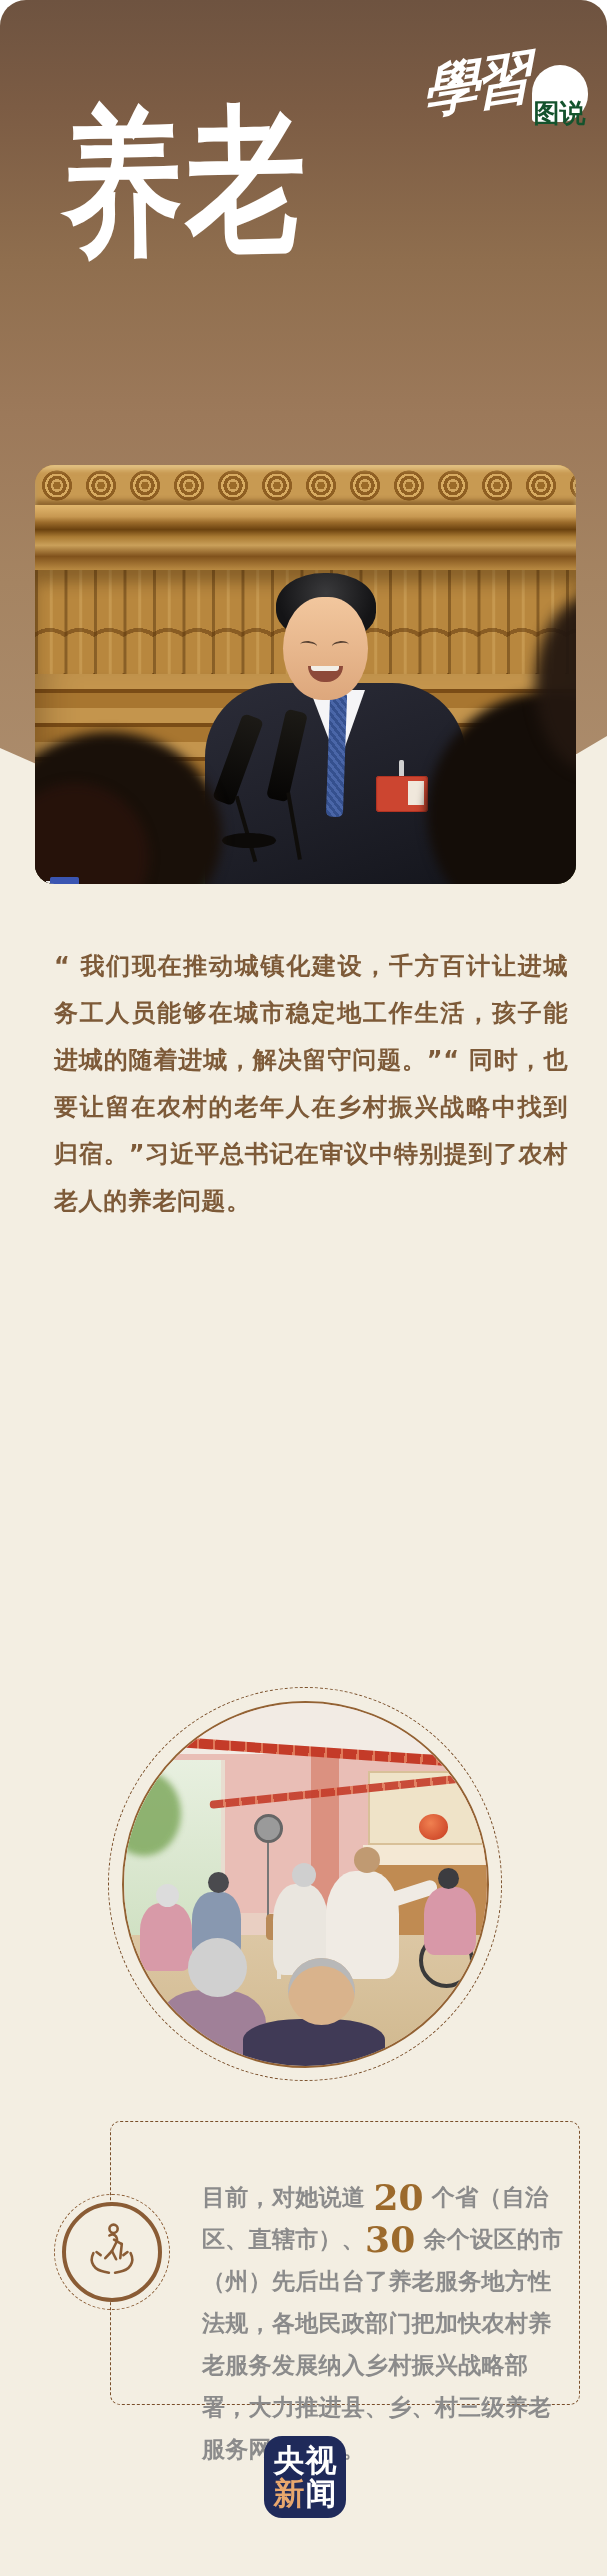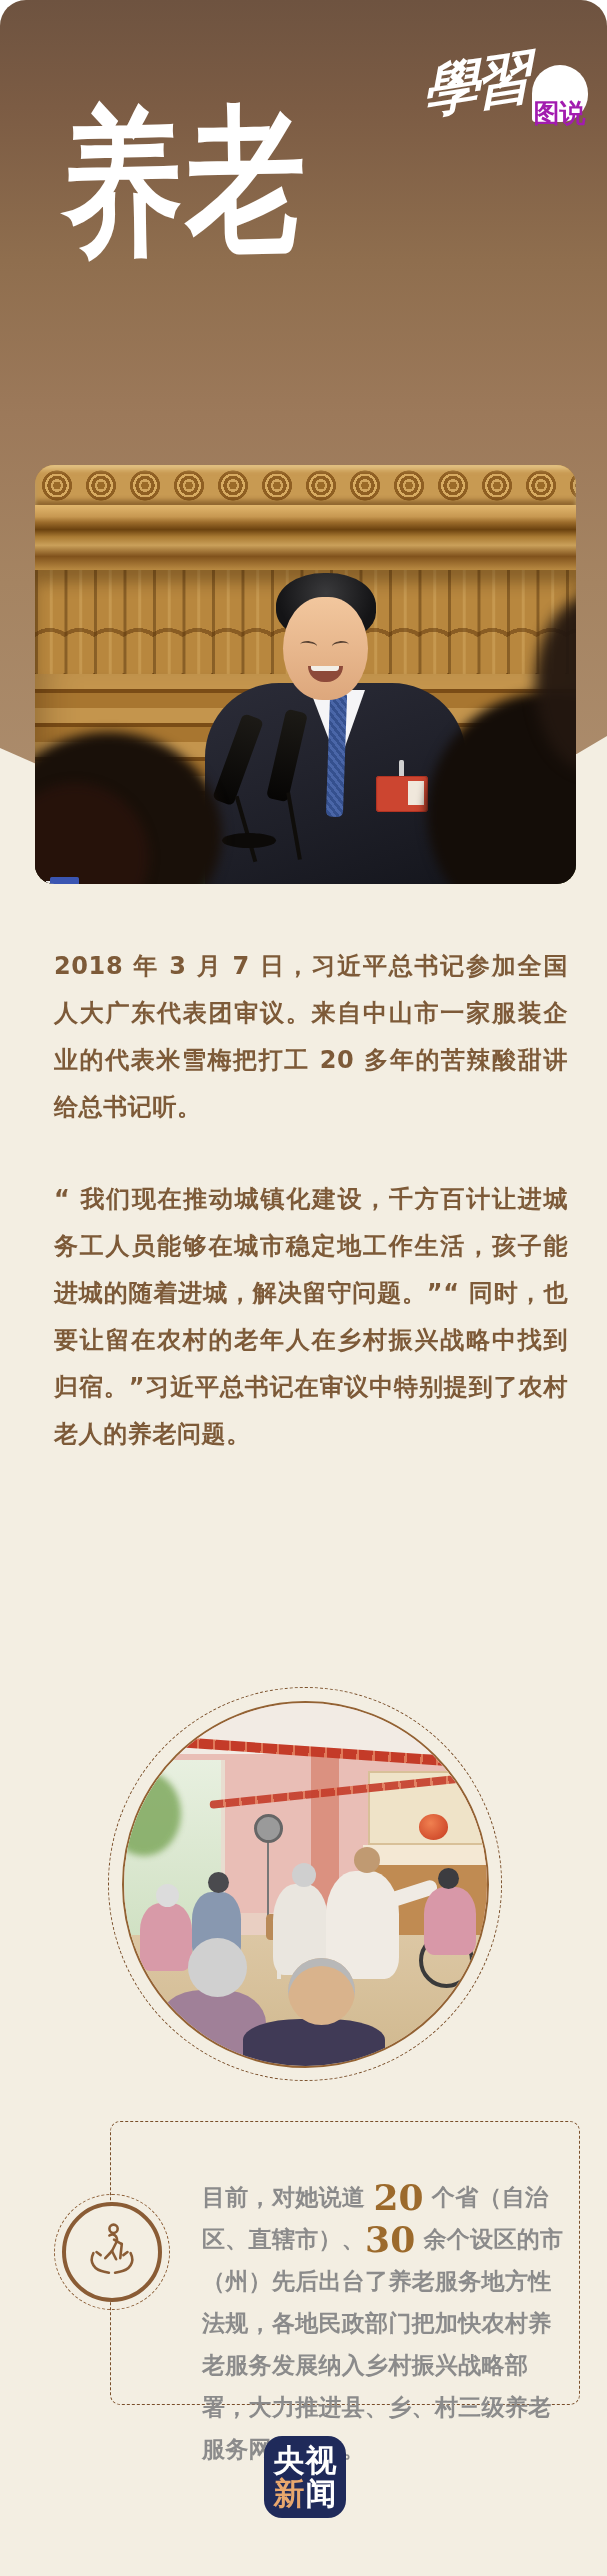--- a/index.html
+++ b/index.html
@@ -19,21 +19,21 @@
     font-family:"DejaVu Serif","Liberation Serif",serif;
     font-size:57px;line-height:1;color:#fff;letter-spacing:-4.5px;
     transform:rotate(-9deg) skewX(-6deg);font-style:italic;font-weight:bold;
   }
   .brand-bubble{
     width:56px;height:57px;background:#ffffff;margin-left:4.5px;margin-top:10.2px;
     border-radius:50% 50% 48% 6%;display:flex;align-items:center;justify-content:center;
   }
   .brand-bubble span{
     font-family:"DejaVu Serif","Liberation Serif",serif;
-    font-size:26px;font-weight:bold;color:#a21caf;line-height:1;letter-spacing:0;margin-top:39px;
+    font-size:26px;font-weight:bold;color:#14532d;line-height:1;letter-spacing:0;margin-top:39px;
   }
   .title{
     position:absolute;left:61px;top:100px;
     font-family:"DejaVu Serif","Liberation Serif",serif;
     font-size:158px;font-weight:bold;color:#ffffff;line-height:1.06;
     letter-spacing:4.5px;transform:scaleX(.76) rotate(-1deg);transform-origin:left top;
     white-space:nowrap;
   }
   .quote{
     position:absolute;left:43px;top:308px;width:534px;
@@ -224,21 +224,20 @@
     <div class="p1-mic-base"></div>
     <div class="p1-blob bl"></div>
     <div class="p1-blob blu"></div>
     <div class="p1-blob br"></div>
     <div class="p1-blob bru"></div>
     <div class="p1-watermark-white"></div>
     <div class="p1-watermark"></div>
   </div>
 
   <div class="body-text">
-    <p>2018 年 3 月 7 日，习近平总书记参加全国人大广东代表团审议。来自中山市一家服装企业的代表米雪梅把打工 20 多年的苦辣酸甜讲给总书记听。</p>
     <p>“ 我们现在推动城镇化建设，千方百计让进城务工人员能够在城市稳定地工作生活，孩子能进城的随着进城，解决留守问题。”“ 同时，也要让留在农村的老年人在乡村振兴战略中找到归宿。”习近平总书记在审议中特别提到了农村老人的养老问题。</p>
   </div>
 
   <div class="circle-wrap">
     <div class="circle-photo">
       <div class="c-ceiling"></div>
       <div class="c-wall"></div>
       <div class="c-window"></div>
       <div class="c-foliage"></div>
       <div class="c-pillar"></div>

